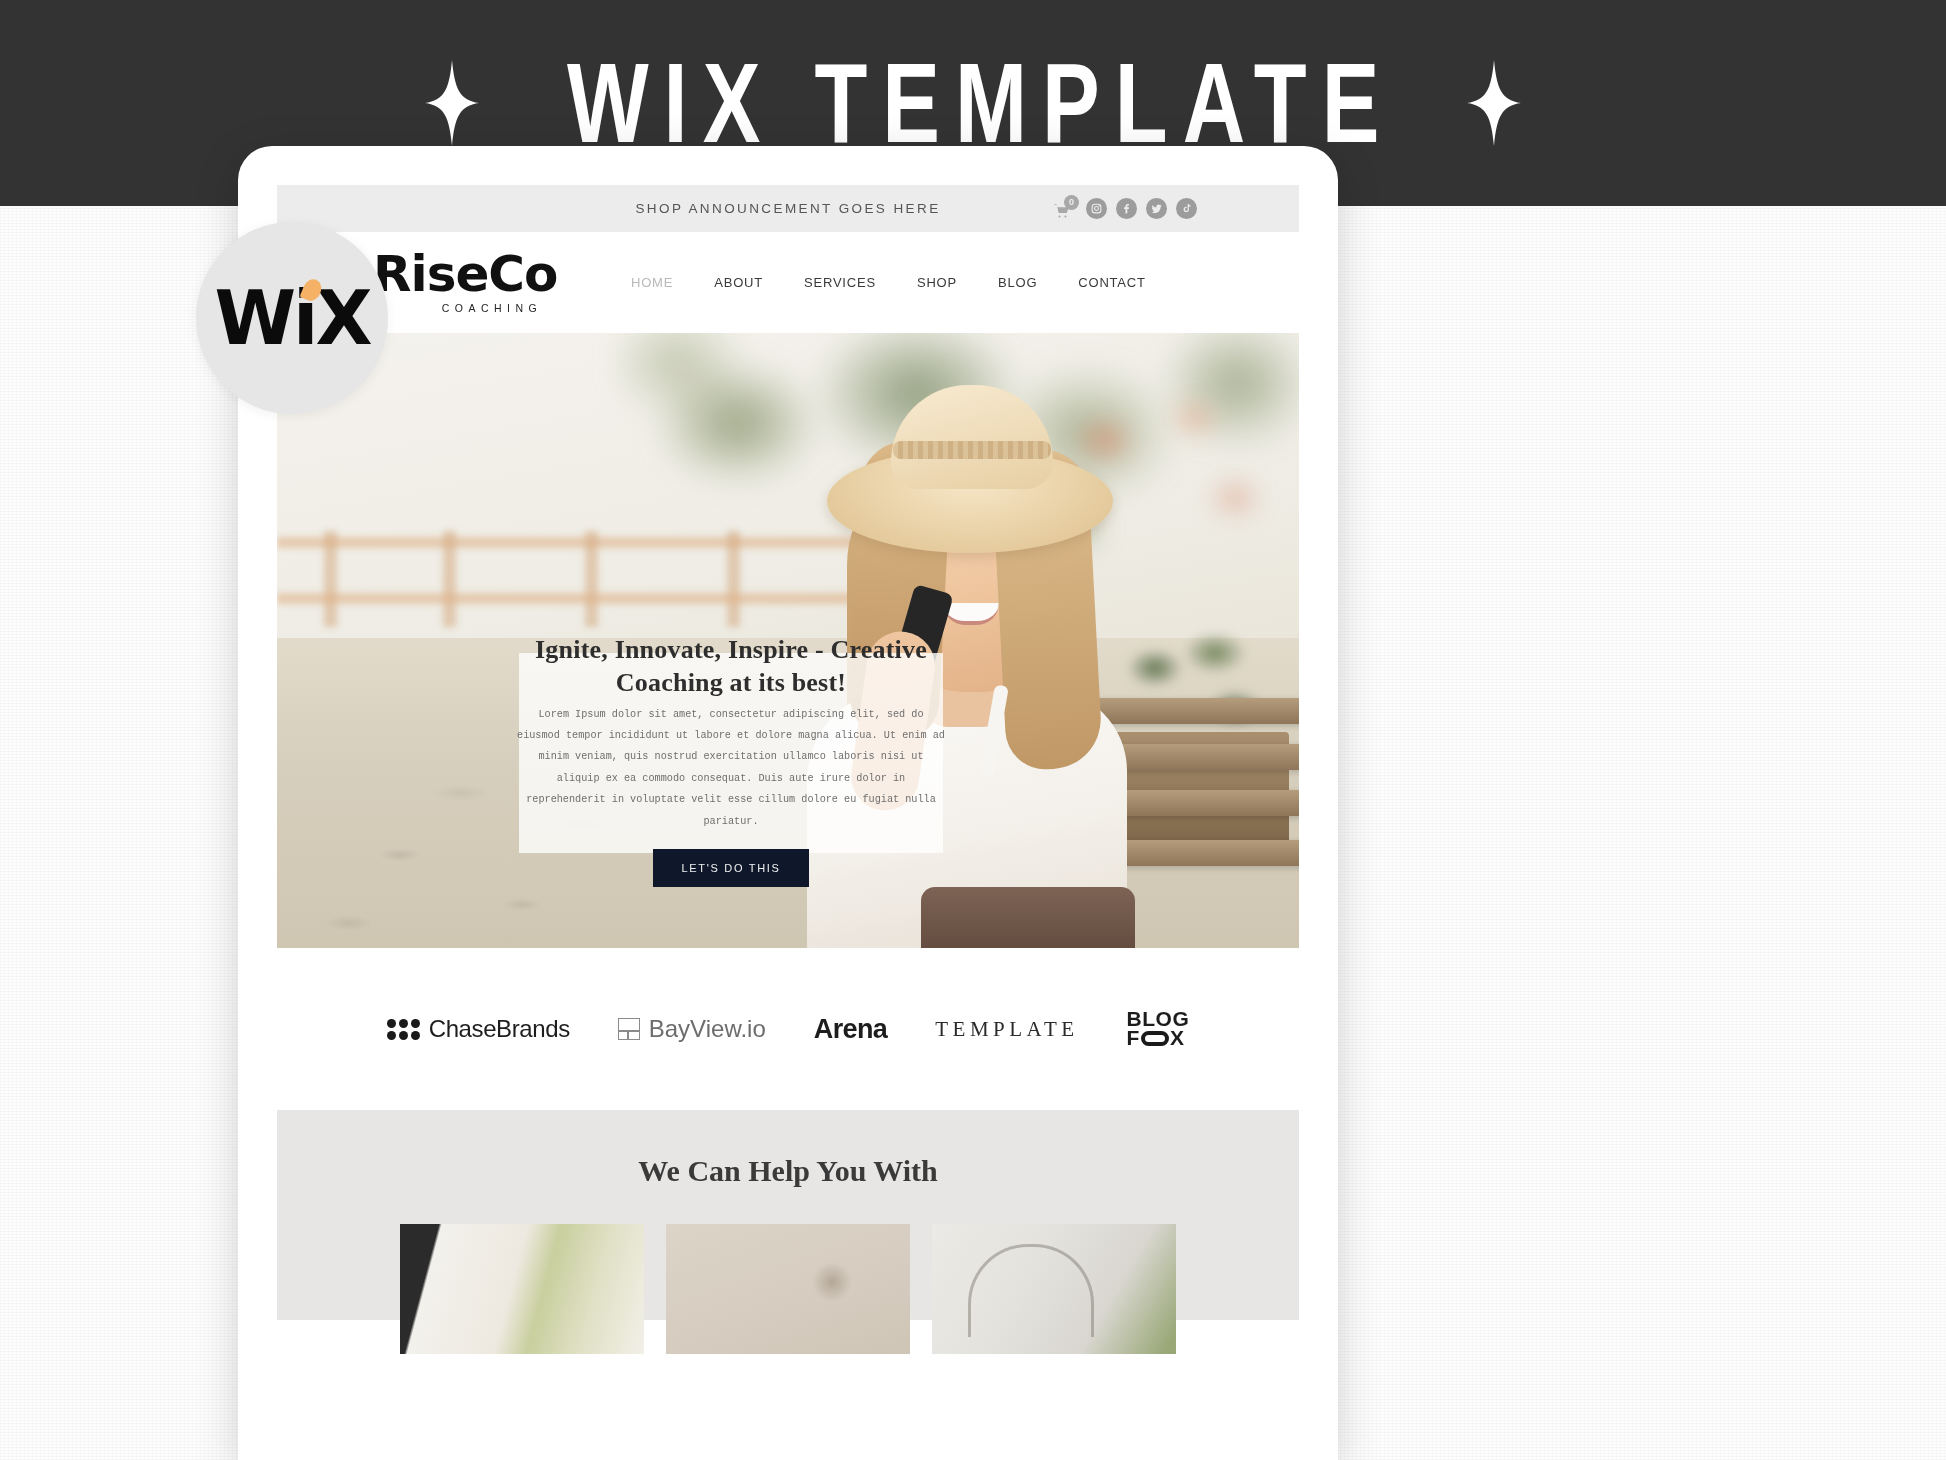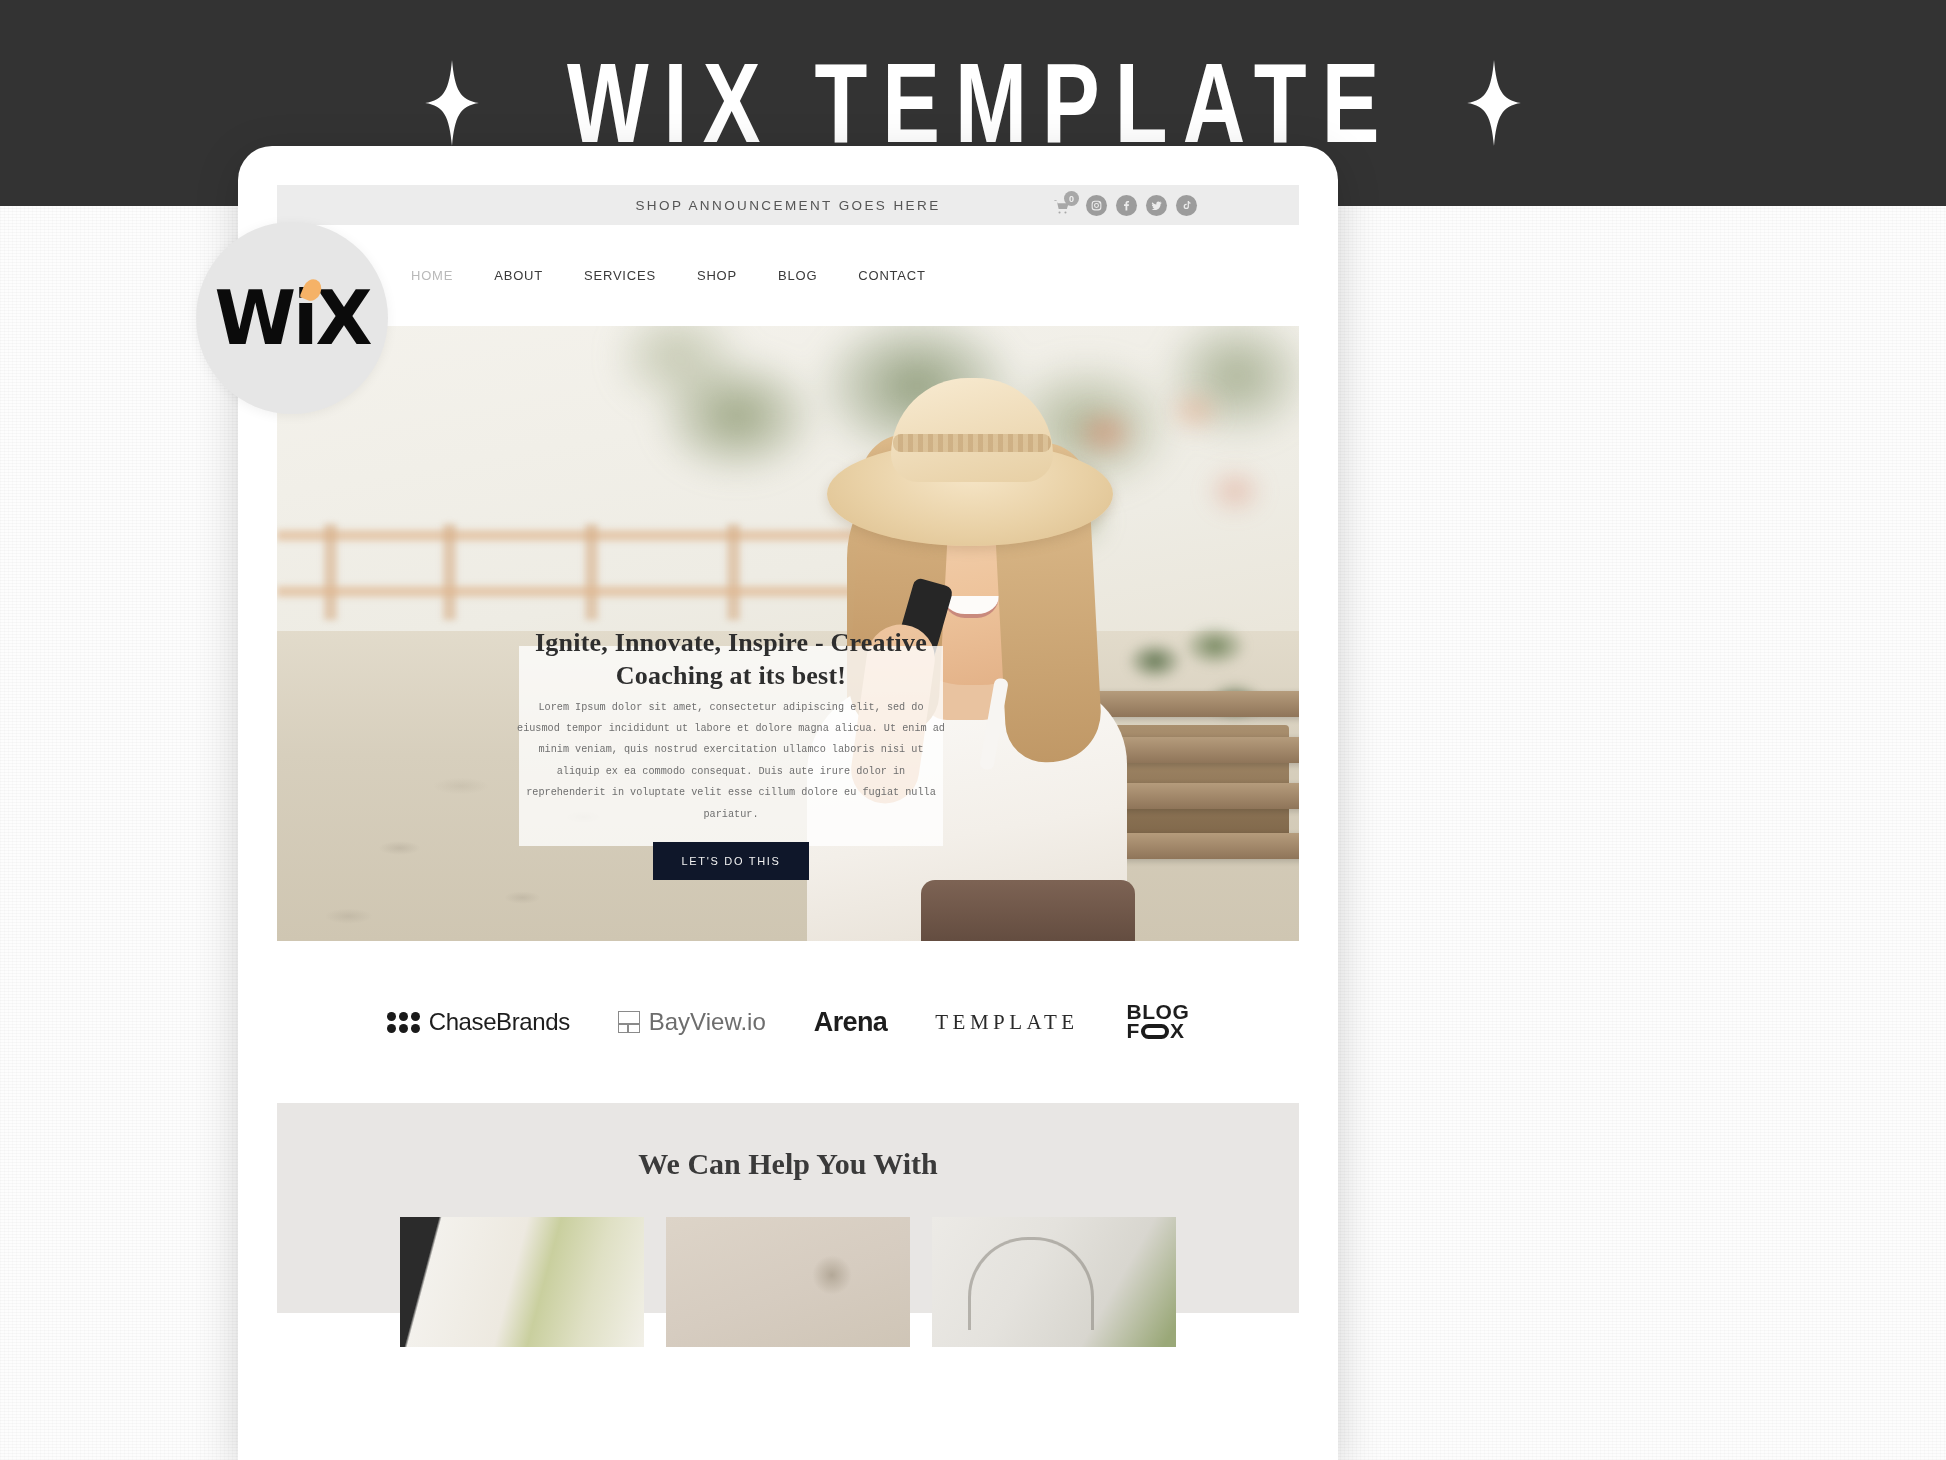--- a/index.html
+++ b/index.html
@@ -52,21 +52,21 @@
   }
   .screen{
     width:100%; height:100%;
     background:#ffffff;
     overflow:hidden;
     position:relative;
   }
 
   
   .announce{
-    height:40px; background:#ececec;
+    height:47px; background:#ececec;
     display:flex; align-items:center; justify-content:center;
     position:relative;
   }
   .announce-text{
     font-size:13.5px; letter-spacing:2.4px; color:#555555; font-weight:500;
   }
   .social-row{
     position:absolute; right:102px; top:50%; transform:translateY(-50%);
     display:flex; align-items:center; gap:9px;
   }
@@ -406,20 +406,24 @@
         <div class="s-icon">
           <svg viewBox="0 0 24 24">
               <path d="M14.2 3.5h2.3c.2 1.6 1.2 2.9 2.9 3.1v2.3c-1.1 0-2.1-.35-2.95-.95v5.7a4.9 4.9 0 1 1-4.9-4.9c.25 0 .5.02.75.06v2.4a2.55 2.55 0 1 0 1.9 2.45z"></path>
             </svg>
         </div>
 
       </div>
     </div>
 
     <div class="site-header">
+      <div class="logo-block">
+        <div class="logo-main">RiseCo</div>
+        <div class="logo-sub">COACHING</div>
+      </div>
       <div class="nav">
         <a href="#" class="active">HOME</a>
         <a href="#">ABOUT</a>
         <a href="#">SERVICES</a>
         <a href="#">SHOP</a>
         <a href="#">BLOG</a>
         <a href="#">CONTACT</a>
       </div>
     </div>
 

